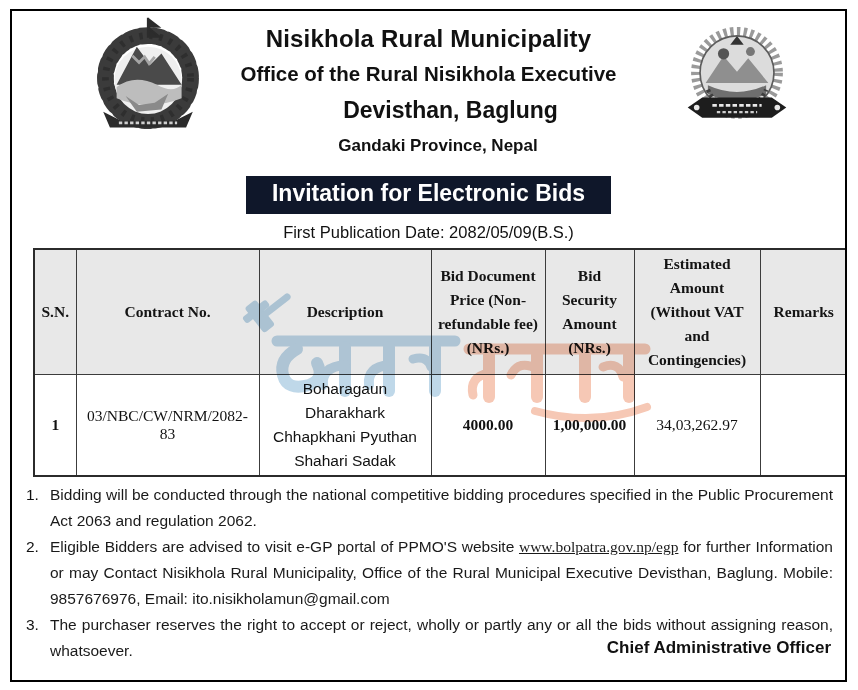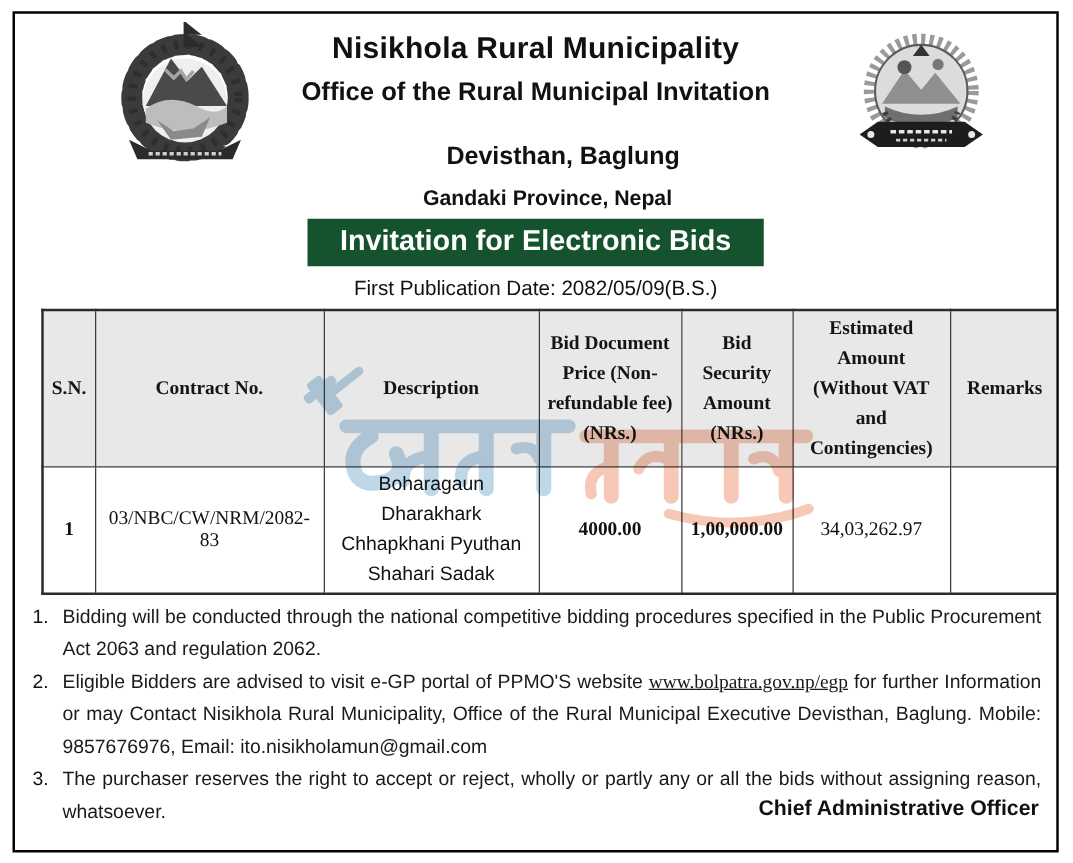--- a/index.html
+++ b/index.html
@@ -13,24 +13,24 @@
   .page {
     position:absolute; left:10px; top:9px; width:837px; height:673px;
     border:2.5px solid #000; background:#fff; overflow:hidden;
   }
   
   .doc-header { position:relative; padding-top:6px; text-align:center; }
   .emblem-left { position:absolute; left:80px; top:4px; width:112px; height:124px; }
   .seal-right  { position:absolute; right:52px; top:8px; width:112px; height:120px; }
   .t1 { font-size:24px; font-weight:bold; margin:8px 0 0; letter-spacing:.2px; }
   .t2 { font-size:20.5px; font-weight:bold; margin:9px 0 0; }
-  .t3 { font-size:20px; font-weight:bold; margin:28px 0 0;padding-left:44px; }
+  .t3 { font-size:23px; font-weight:bold; margin:11px 0 0;padding-left:44px; }
   .t4 { font-size:17px; font-weight:bold; margin:12px 0 0;padding-left:19px; }
   .banner {
-    display:table; margin:6px auto 0; background:#14532d; color:#fff;
+    display:table; margin:20px auto 0; background:#0f172a; color:#fff;
     font-size:23px; font-weight:bold; padding:4px 26px 7px; line-height:27px;
   }
   .pubdate { text-align:center; font-size:16.5px; font-weight:normal; margin-top:9px; }
   
   .intro {
     margin:7px 12px 0 14px; font-size:15.5px; line-height:26px;
     text-align:justify; color:#1a1a1a;
   }
   
   .bid-table {
@@ -109,21 +109,21 @@
       <path d="M24 62 A 28 28 0 0 0 76 62" fill="none" stroke="#3f3f3f" stroke-width="4" stroke-dasharray="2.5 2.5"></path>
 
       <path d="M6 78 l13 -9 h62 l13 9 -13 9 h-62 Z" fill="#1d1d1d"></path>
       <line x1="28" y1="76" x2="72" y2="76" stroke="#e8e8e8" stroke-width="2.5" stroke-dasharray="4 2"></line>
       <line x1="32" y1="82" x2="68" y2="82" stroke="#cfcfcf" stroke-width="2" stroke-dasharray="3 2"></line>
       <circle cx="14" cy="78" r="2.5" fill="#e8e8e8"></circle>
       <circle cx="86" cy="78" r="2.5" fill="#e8e8e8"></circle>
     </svg>
 
     <div class="t1">Nisikhola Rural Municipality</div>
-    <div class="t2">Office of the Rural Municipal Invitation</div>
+    <div class="t2">Office of the Rural Nisikhola Executive</div>
     <div class="t3">Devisthan, Baglung</div>
     <div class="t4">Gandaki Province, Nepal</div>
     <div class="banner">Invitation for Electronic Bids</div>
     <div class="pubdate">First Publication Date: 2082/05/09(B.S.)</div>
   </div>
 
 
   <table class="bid-table">
     <colgroup>
       <col style="width:42px">

